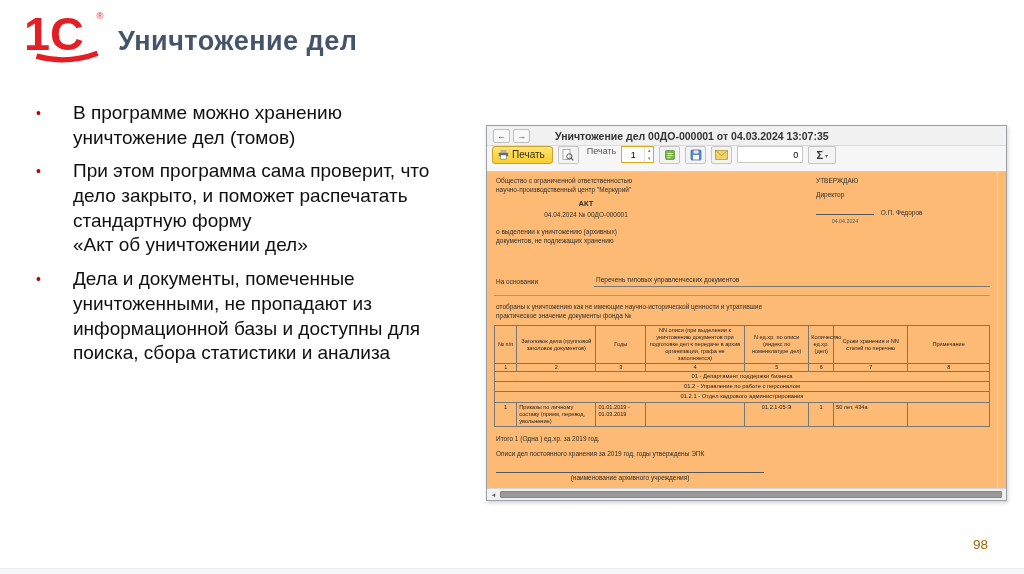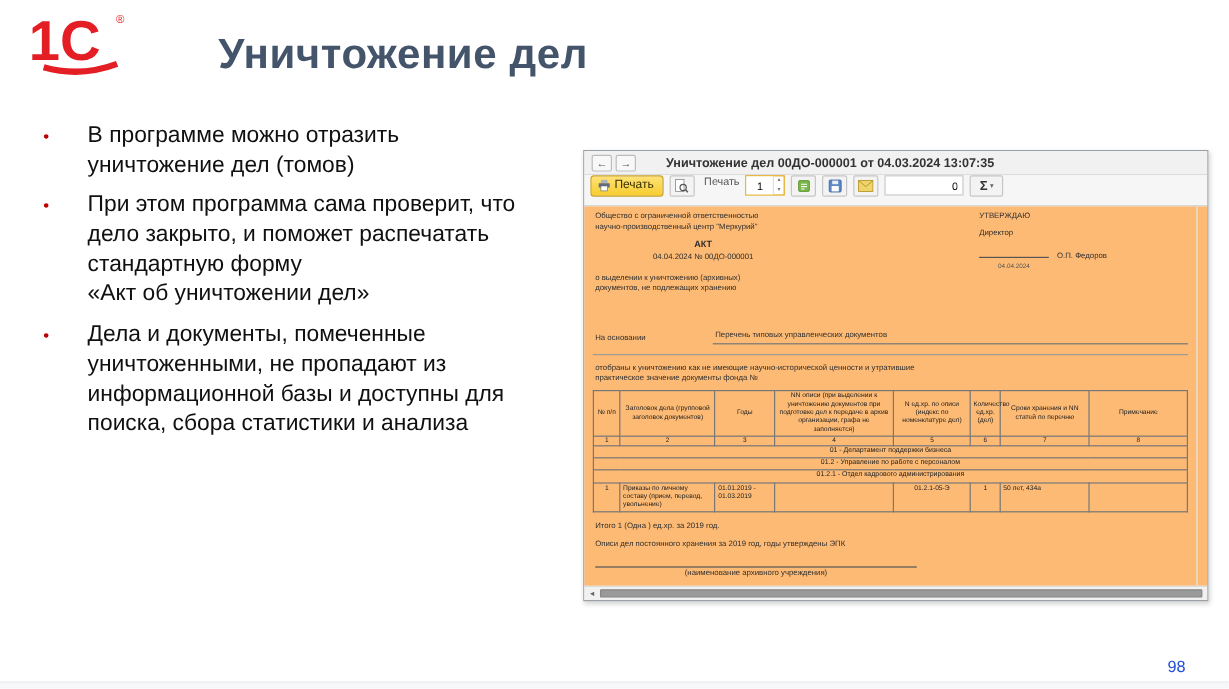--- a/index.html
+++ b/index.html
@@ -5,22 +5,22 @@
   * { margin:0; padding:0; box-sizing:border-box; }
   html,body { width:1024px; height:574px; }
   body { font-family:"Liberation Sans", sans-serif; background:#ffffff; position:relative; overflow:hidden; }
 
   .slide { position:absolute; inset:0; background:#fff; }
 
   
   .logo { position:absolute; left:24px; top:6px; width:86px; height:62px; }
 
   
-  .slide-title { position:absolute; left:118px; top:26px; width:372px; text-align:right;
-                 font-size:35px; font-weight:bold; color:#44546a; letter-spacing:.5px; }
+  .slide-title { position:absolute; left:118px; top:26px; width:372px; text-align:left;
+                 font-size:27px; font-weight:bold; color:#44546a; letter-spacing:.5px; }
 
   
   .bullets { position:absolute; left:30px; top:101px; width:430px; }
   .bullet { display:flex; margin-bottom:9px; }
   .bullet-dot { flex:0 0 16px; padding-left:6px; color:#c00000; font-size:14px; line-height:25px; }
   .bullet-text { margin-left:27px; width:372px; font-size:19px; line-height:1.3; color:#101010;
                  white-space:pre-line; }
 
   
   .window { position:absolute; left:486px; top:125px; width:521px; height:376px;
@@ -89,21 +89,21 @@
   .archive { margin-top:9px; padding-left:2px; }
   .archive-line { width:268px; border-bottom:1px solid #555; height:5px; }
   .archive-caption { width:268px; text-align:center; margin-top:1px; }
 
   .h-scrollbar { flex:0 0 12px; background:#f1f1f1; border-top:1px solid #d5d5d5;
                  display:flex; align-items:center; }
   .scroll-left-btn { width:13px; text-align:center; font-size:7px; color:#666; }
   .scroll-thumb { flex:1; height:7px; background:#9a9a9a; border:1px solid #868686;
                   border-radius:1px; margin-right:4px; }
 
-  .page-number { position:absolute; right:36px; bottom:11px; font-size:13.5px; color:#1d4ed8; }
+  .page-number { position:absolute; right:36px; bottom:22px; font-size:13.5px; color:#a16207; }
   .bottom-bar { position:absolute; left:0; right:0; bottom:0; height:6px;
                 background:#f6f7f8; border-top:1px solid #ececec; }
 </style>
 </head>
 <body>
 
 <div class="slide">
 
   <div class="logo">
     <svg width="86" height="62" viewBox="0 0 90 64">
@@ -111,21 +111,21 @@
       <path d="M13 52 Q 45 61 77 49" stroke="#e31e24" stroke-width="5.5" fill="none"></path>
       <text x="76" y="13" font-size="10" fill="#e31e24">®</text>
     </svg>
   </div>
 
   <div class="slide-title">Уничтожение дел</div>
 
   <div class="bullets">
     <div class="bullet">
       <span class="bullet-dot">•</span>
-      <span class="bullet-text">В программе можно отразить
+      <span class="bullet-text">В программе можно хранению
 уничтожение дел (томов)</span>
     </div>
     <div class="bullet">
       <span class="bullet-dot">•</span>
       <span class="bullet-text">При этом программа сама проверит, что
 дело закрыто, и поможет распечатать
 стандартную форму
 «Акт об уничтожении дел»</span>
     </div>
     <div class="bullet">

